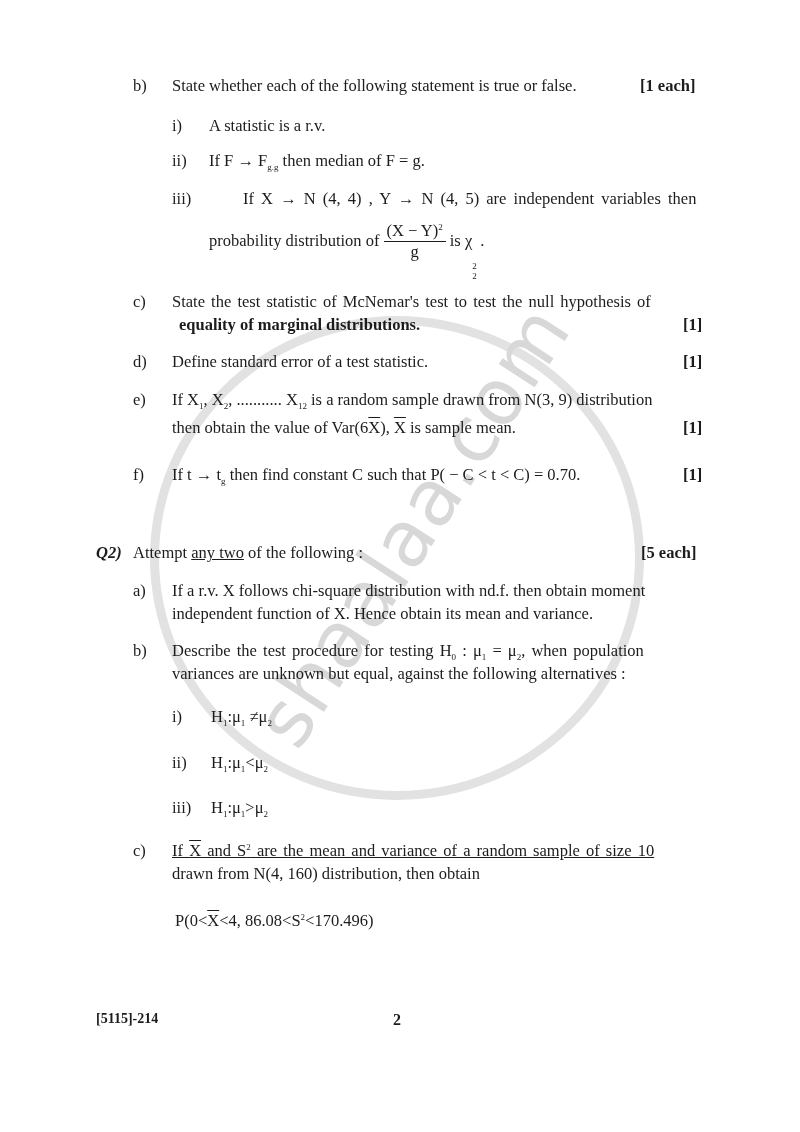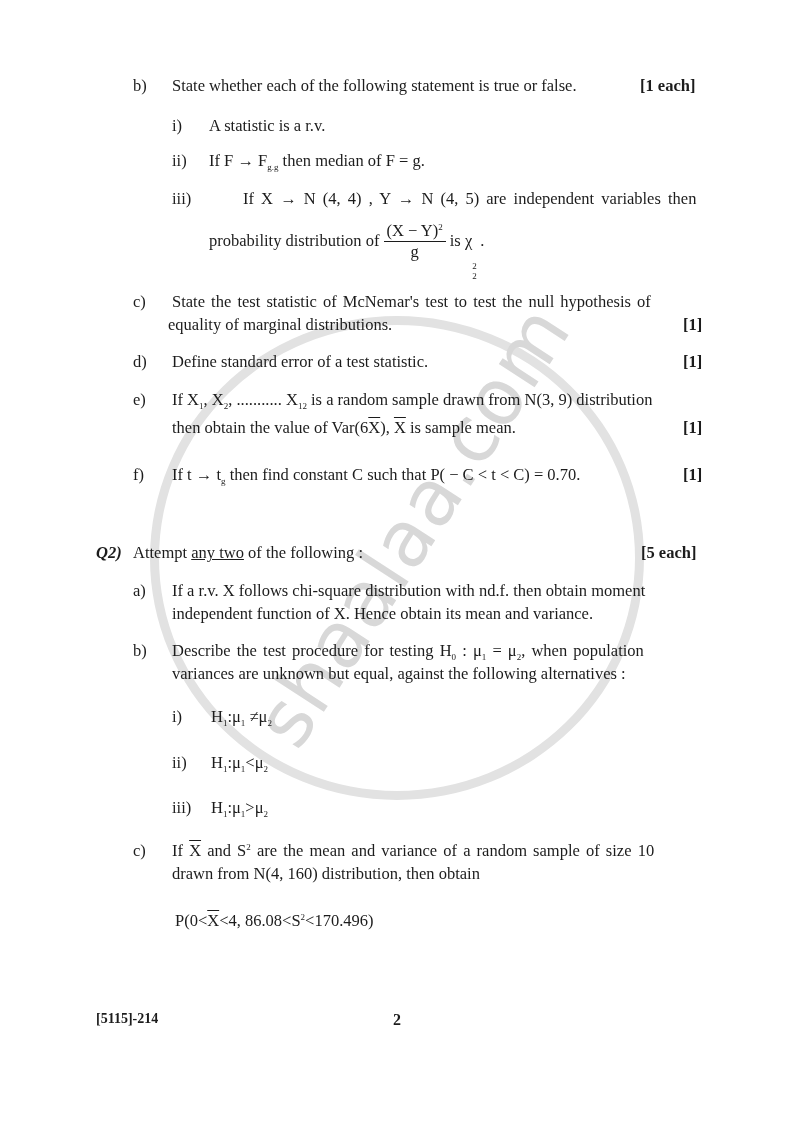--- a/index.html
+++ b/index.html
@@ -65,21 +65,21 @@
     <span class="lbl" style="left:172px; top:189px;">iii)</span>
     <span class="abs" style="left:209px; top:189px; word-spacing:3px;margin-left:34px;">If X → N (4, 4) , Y → N (4, 5) are independent variables then</span>
     <span class="abs" style="left:209px; top:222px;">
       <span>probability distribution of</span><span class="frac"><span class="num"><span>(X − Y)</span><sup>2</sup></span><span class="den">g</span></span><span>is χ</span><span style="display:inline-block; position:relative; width:8px;"><sup style="position:absolute; left:0; top:-4px;">2</sup><sub style="position:absolute; left:0; top:6px;">2</sub></span><span>.</span>
     </span>
   </div>
 
   <div>
     <span class="lbl" style="left:133px; top:292px;">c)</span>
     <span class="abs" style="left:172px; top:292px; word-spacing:2px;">State the test statistic of McNemar's test to test the null hypothesis of</span>
-    <span class="abs" style="left:168px; top:315px;">equality of marginal distributions.</span>
+    <span class="abs" style="left:179px; top:315px;font-weight:bold;">equality of marginal distributions.</span>
     <span class="mark" style="left:683px; top:315px;">[1]</span>
   </div>
 
   <div>
     <span class="lbl" style="left:133px; top:352px;">d)</span>
     <span class="abs" style="left:172px; top:352px;">Define standard error of a test statistic.</span>
     <span class="mark" style="left:683px; top:352px;">[1]</span>
   </div>
 
   <div>
@@ -111,20 +111,20 @@
     <span class="lbl" style="left:172px; top:707px;">i)</span>
     <span class="abs" style="left:211px; top:707px;"><span>H</span><sub>1</sub><span>:μ</span><sub>1</sub><span> ≠μ</span><sub>2</sub></span>
 
     <span class="lbl" style="left:172px; top:753px;">ii)</span>
     <span class="abs" style="left:211px; top:753px;"><span>H</span><sub>1</sub><span>:μ</span><sub>1</sub><span>&lt;μ</span><sub>2</sub></span>
 
     <span class="lbl" style="left:172px; top:798px;">iii)</span>
     <span class="abs" style="left:211px; top:798px;"><span>H</span><sub>1</sub><span>:μ</span><sub>1</sub><span>&gt;μ</span><sub>2</sub></span>
 
     <span class="lbl" style="left:133px; top:841px;">c)</span>
-    <span class="abs" style="left:172px; top:841px; word-spacing:2px;"><span>If </span><span class="ovl">X</span><span> and S</span><sup>2</sup><span> are the mean and variance of a random sample of size 10</span></span>
+    <span class="abs" style="left:172px; top:841px; word-spacing:2px;text-decoration:underline;"><span>If </span><span class="ovl">X</span><span> and S</span><sup>2</sup><span> are the mean and variance of a random sample of size 10</span></span>
     <span class="abs" style="left:172px; top:864px;font-family:Liberation Serif, serif;">drawn from N(4, 160) distribution, then obtain</span>
     <span class="abs" style="left:175px; top:911px;"><span>P(0&lt;</span><span class="ovl">X</span><span>&lt;4, 86.08&lt;S</span><sup>2</sup><span>&lt;170.496)</span></span>
   </div>
 
   <span class="footer-code">[5115]-214</span>
   <span class="footer-page">2</span>
 </div>
 
 </body></html>

